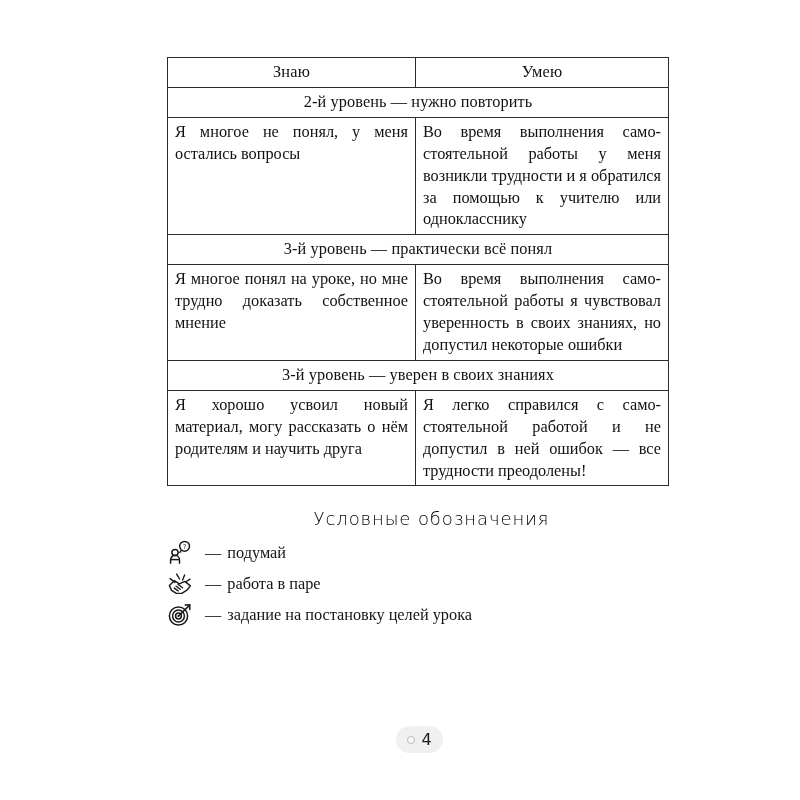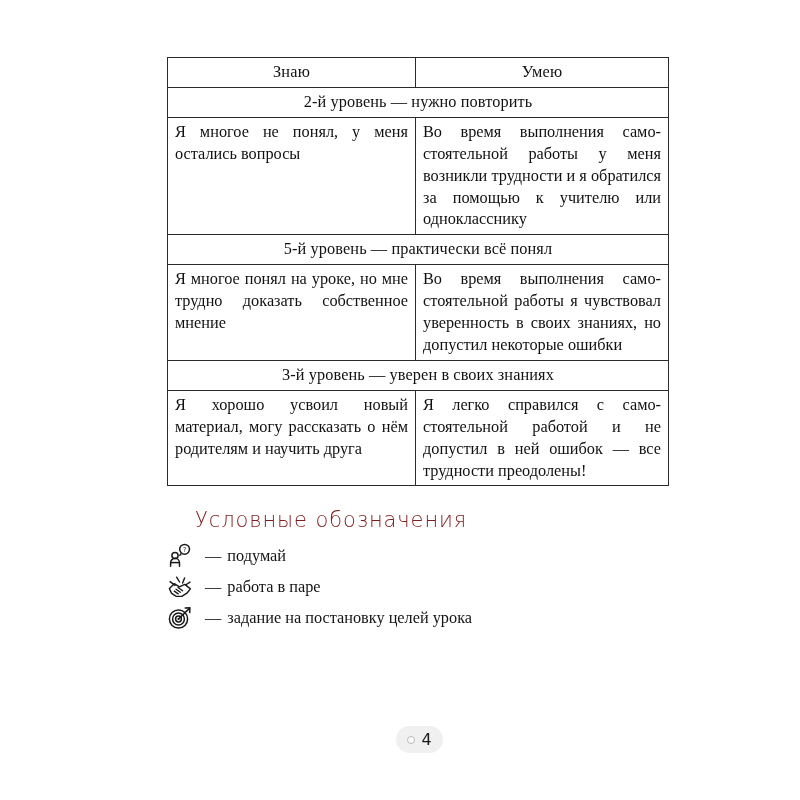--- a/index.html
+++ b/index.html
@@ -69,25 +69,26 @@
   col.c2 { width: 253px; }
 
   
   .legend {
     position: absolute;
     left: 167px;
     top: 508px;
     width: 501px;
   }
   .legend-title {
+    text-align: center;
     font-family: "DejaVu Sans", "Liberation Sans", sans-serif;
-    font-size: 21px;
+    font-size: 18px;
     font-weight: 300;
     letter-spacing: 0.9px;
-    color: #7f1d1d;
+    color: #000000;
     margin: 0 0 9px 0;
     padding-left: 28px;
   }
   .legend-list {
     margin: 0;
     padding: 0;
     list-style: none;
   }
   .legend-item {
     display: flex;
@@ -165,21 +166,21 @@
 
       <tr>
         <td class="level-head" colspan="2">2-й уровень — нужно повторить</td>
       </tr>
       <tr>
         <td class="body-cell">Я многое не понял, у меня остались вопросы</td>
         <td class="body-cell">Во время выполнения само­стоятельной работы у меня возникли трудности и я об­ратился за помощью к учи­телю или однокласснику</td>
       </tr>
 
       <tr>
-        <td class="level-head" colspan="2">5-й уровень — практически всё понял</td>
+        <td class="level-head" colspan="2">3-й уровень — практически всё понял</td>
       </tr>
       <tr>
         <td class="body-cell">Я многое понял на уроке, но мне трудно доказать собственное мнение</td>
         <td class="body-cell">Во время выполнения само­стоятельной работы я чув­ствовал уверенность в своих знаниях, но допустил неко­торые ошибки</td>
       </tr>
 
       <tr>
         <td class="level-head" colspan="2">3-й уровень — уверен в своих знаниях</td>
       </tr>
       <tr>

